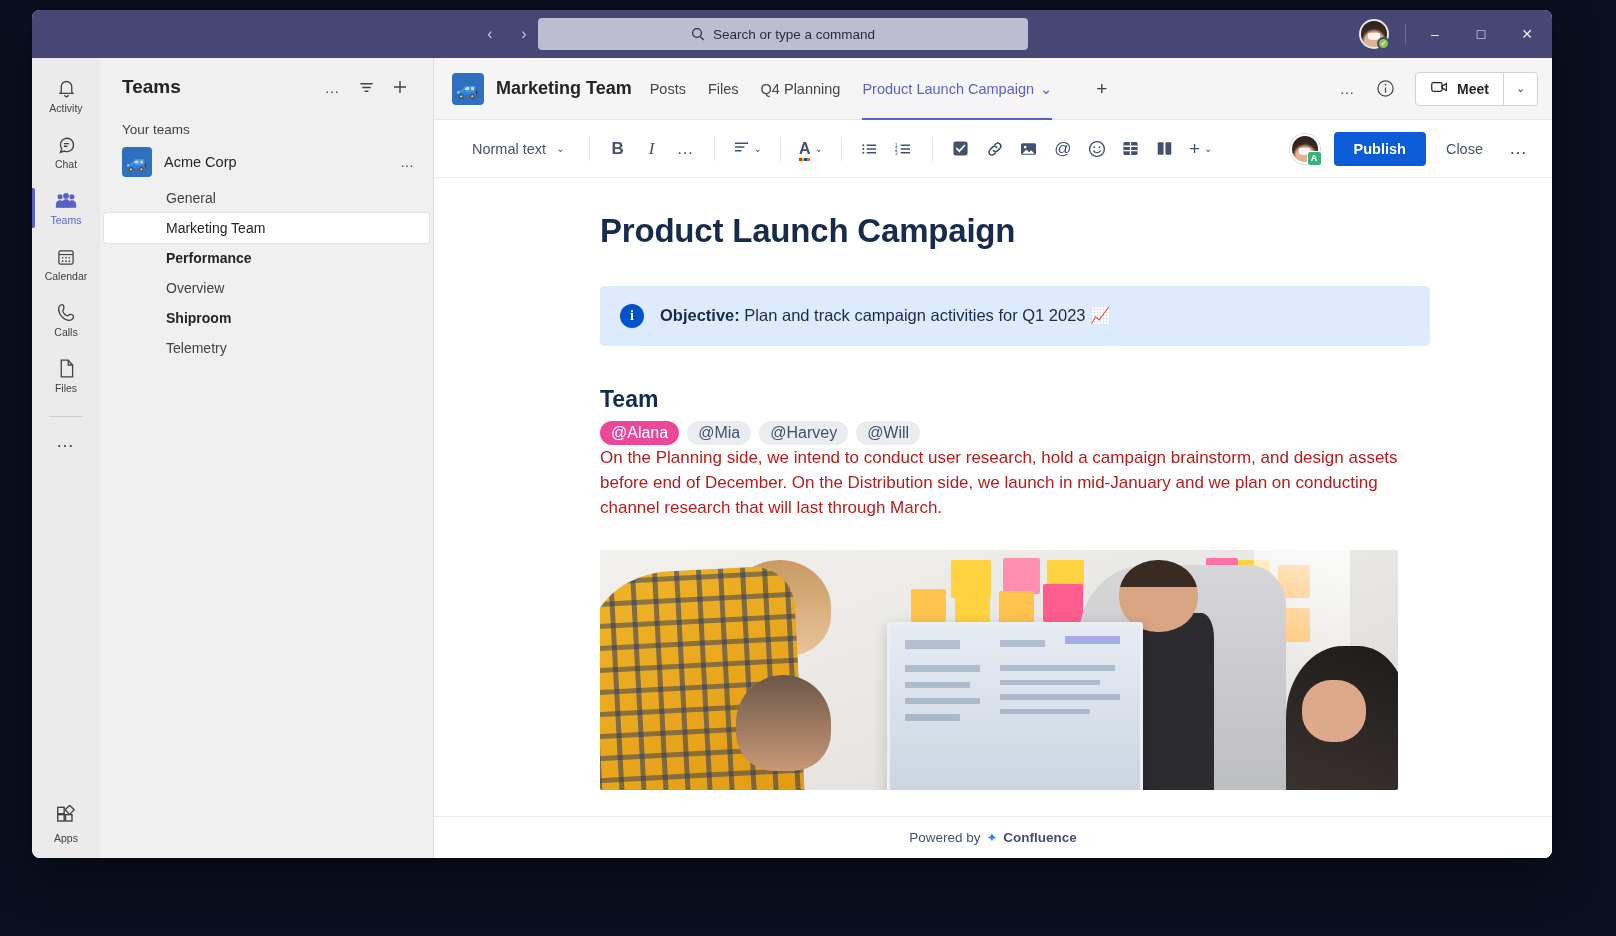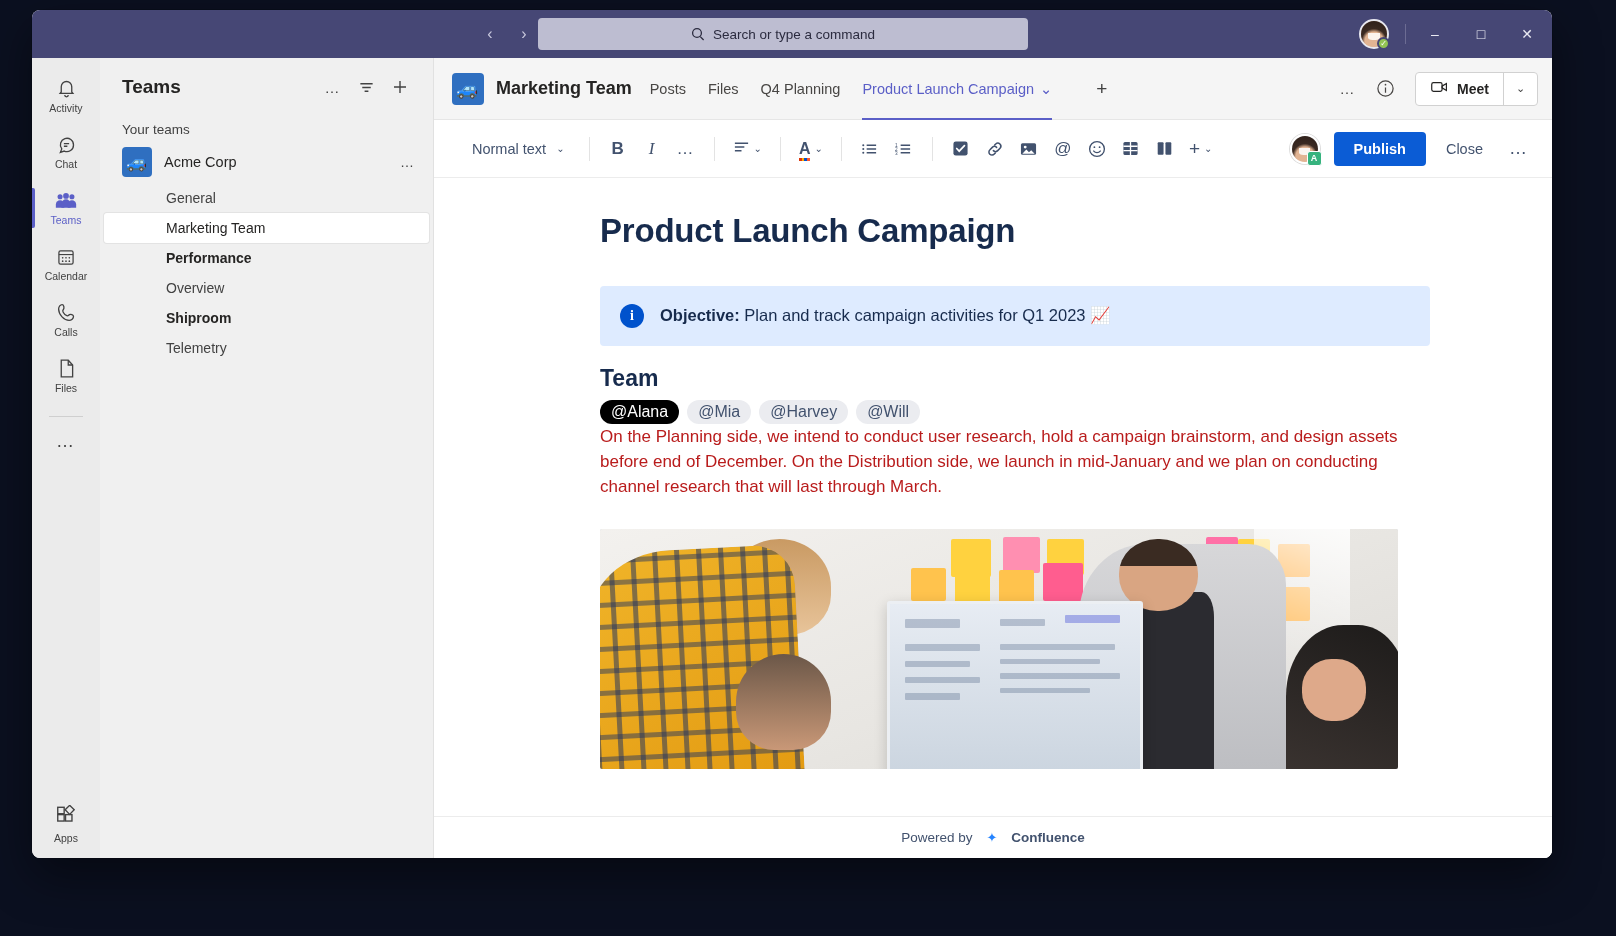--- a/index.html
+++ b/index.html
@@ -189,24 +189,24 @@
     margin-top: 36px; background:#deebff; border-radius:4px;
     display:flex; align-items:flex-start; gap:16px; padding: 18px 20px;
   }
   .info-circle {
     width:24px;height:24px;border-radius:50%;background:#0052cc;color:#fff;
     display:flex;align-items:center;justify-content:center;font-size:14px;font-weight:bold;
     font-family:"Liberation Serif", serif; flex:0 0 24px;
   }
   .panel-text { font-size:16.5px; color:#172b4d; line-height:1.4; }
   .panel-text b { font-weight:bold; }
-  .doc-h2 { font-size: 23px; font-weight:bold; color:#172b4d; margin-top: 19px; }
+  .doc-h2 { font-size: 23px; font-weight:bold; color:#172b4d; margin-top: 40px; }
   .chips { display:flex; gap:8px; margin-top:8px; }
   .chip { font-size:16px; padding: 3px 11px; border-radius:12px; background:#ebecf0; color:#42526e; }
-  .chip.sel { background:#000000; color:#fff; }
+  .chip.sel { background:#ec4899; color:#fff; }
   .doc-p { font-size:17px; color:#b91c1c; line-height:1.48; margin-top:0; }
   .doc-img {
     margin-top: 30px; width: 798px; height: 240px; border-radius:2px;
     overflow:hidden; position:relative; background:#cfd6dd;
   }
 
   
   .ph-wall { position:absolute; inset:0; background:linear-gradient(160deg,#f3f1ee 0%,#e8e6e2 55%,#dcdad6 100%); }
   .sticky { position:absolute; border-radius:2px; }
   .ph-board {
@@ -230,21 +230,21 @@
   .head-short { left:17%; top:52%; width:12%; height:40%; background:linear-gradient(180deg,#6b5748,#c99877); border-radius:50% 50% 40% 40%; }
   .man-body { left:60%; top:6%; width:26%; height:94%; background:linear-gradient(180deg,#d7d7d9,#bdbec2); border-radius:32% 18% 0 0; }
   .man-shirt{ left:66%; top:26%; width:11%; height:74%; background:#2b2b30; border-radius:14% 14% 0 0;}
   .man-head { left:65%; top:4%; width:10%; height:30%; background:linear-gradient(180deg,#3a2b22 0 38%,#d9a582 38% 100%); border-radius:48%; }
   .woman-r  { left:86%; top:40%; width:15%; height:62%; background:linear-gradient(200deg,#1d1b1a,#3a3330); border-radius:48% 40% 0 0; }
   .woman-r-face { position:absolute; left:88%; top:54%; width:8%; height:26%; background:#dea98a; border-radius:46%; }
   .sun-beam { position:absolute; right:6%; top:0; width:12%; height:64%; background:linear-gradient(200deg,rgba(255,255,255,.85),rgba(255,255,255,0)); }
 
   .doc-footer {
     height: 42px; flex: 0 0 42px; background:#fff; border-top:1px solid #ececec;
-    display:flex; align-items:center; justify-content:center; gap:14px;
+    display:flex; align-items:center; justify-content:center; gap:6px;
     font-size:13.5px; color:#42526e;
   }
   .conf-mark { color:#2684ff; font-size:13px; }
   .doc-footer b { font-weight:bold; }
 </style>
 </head>
 <body>
 
 <div id="app-window">
 

